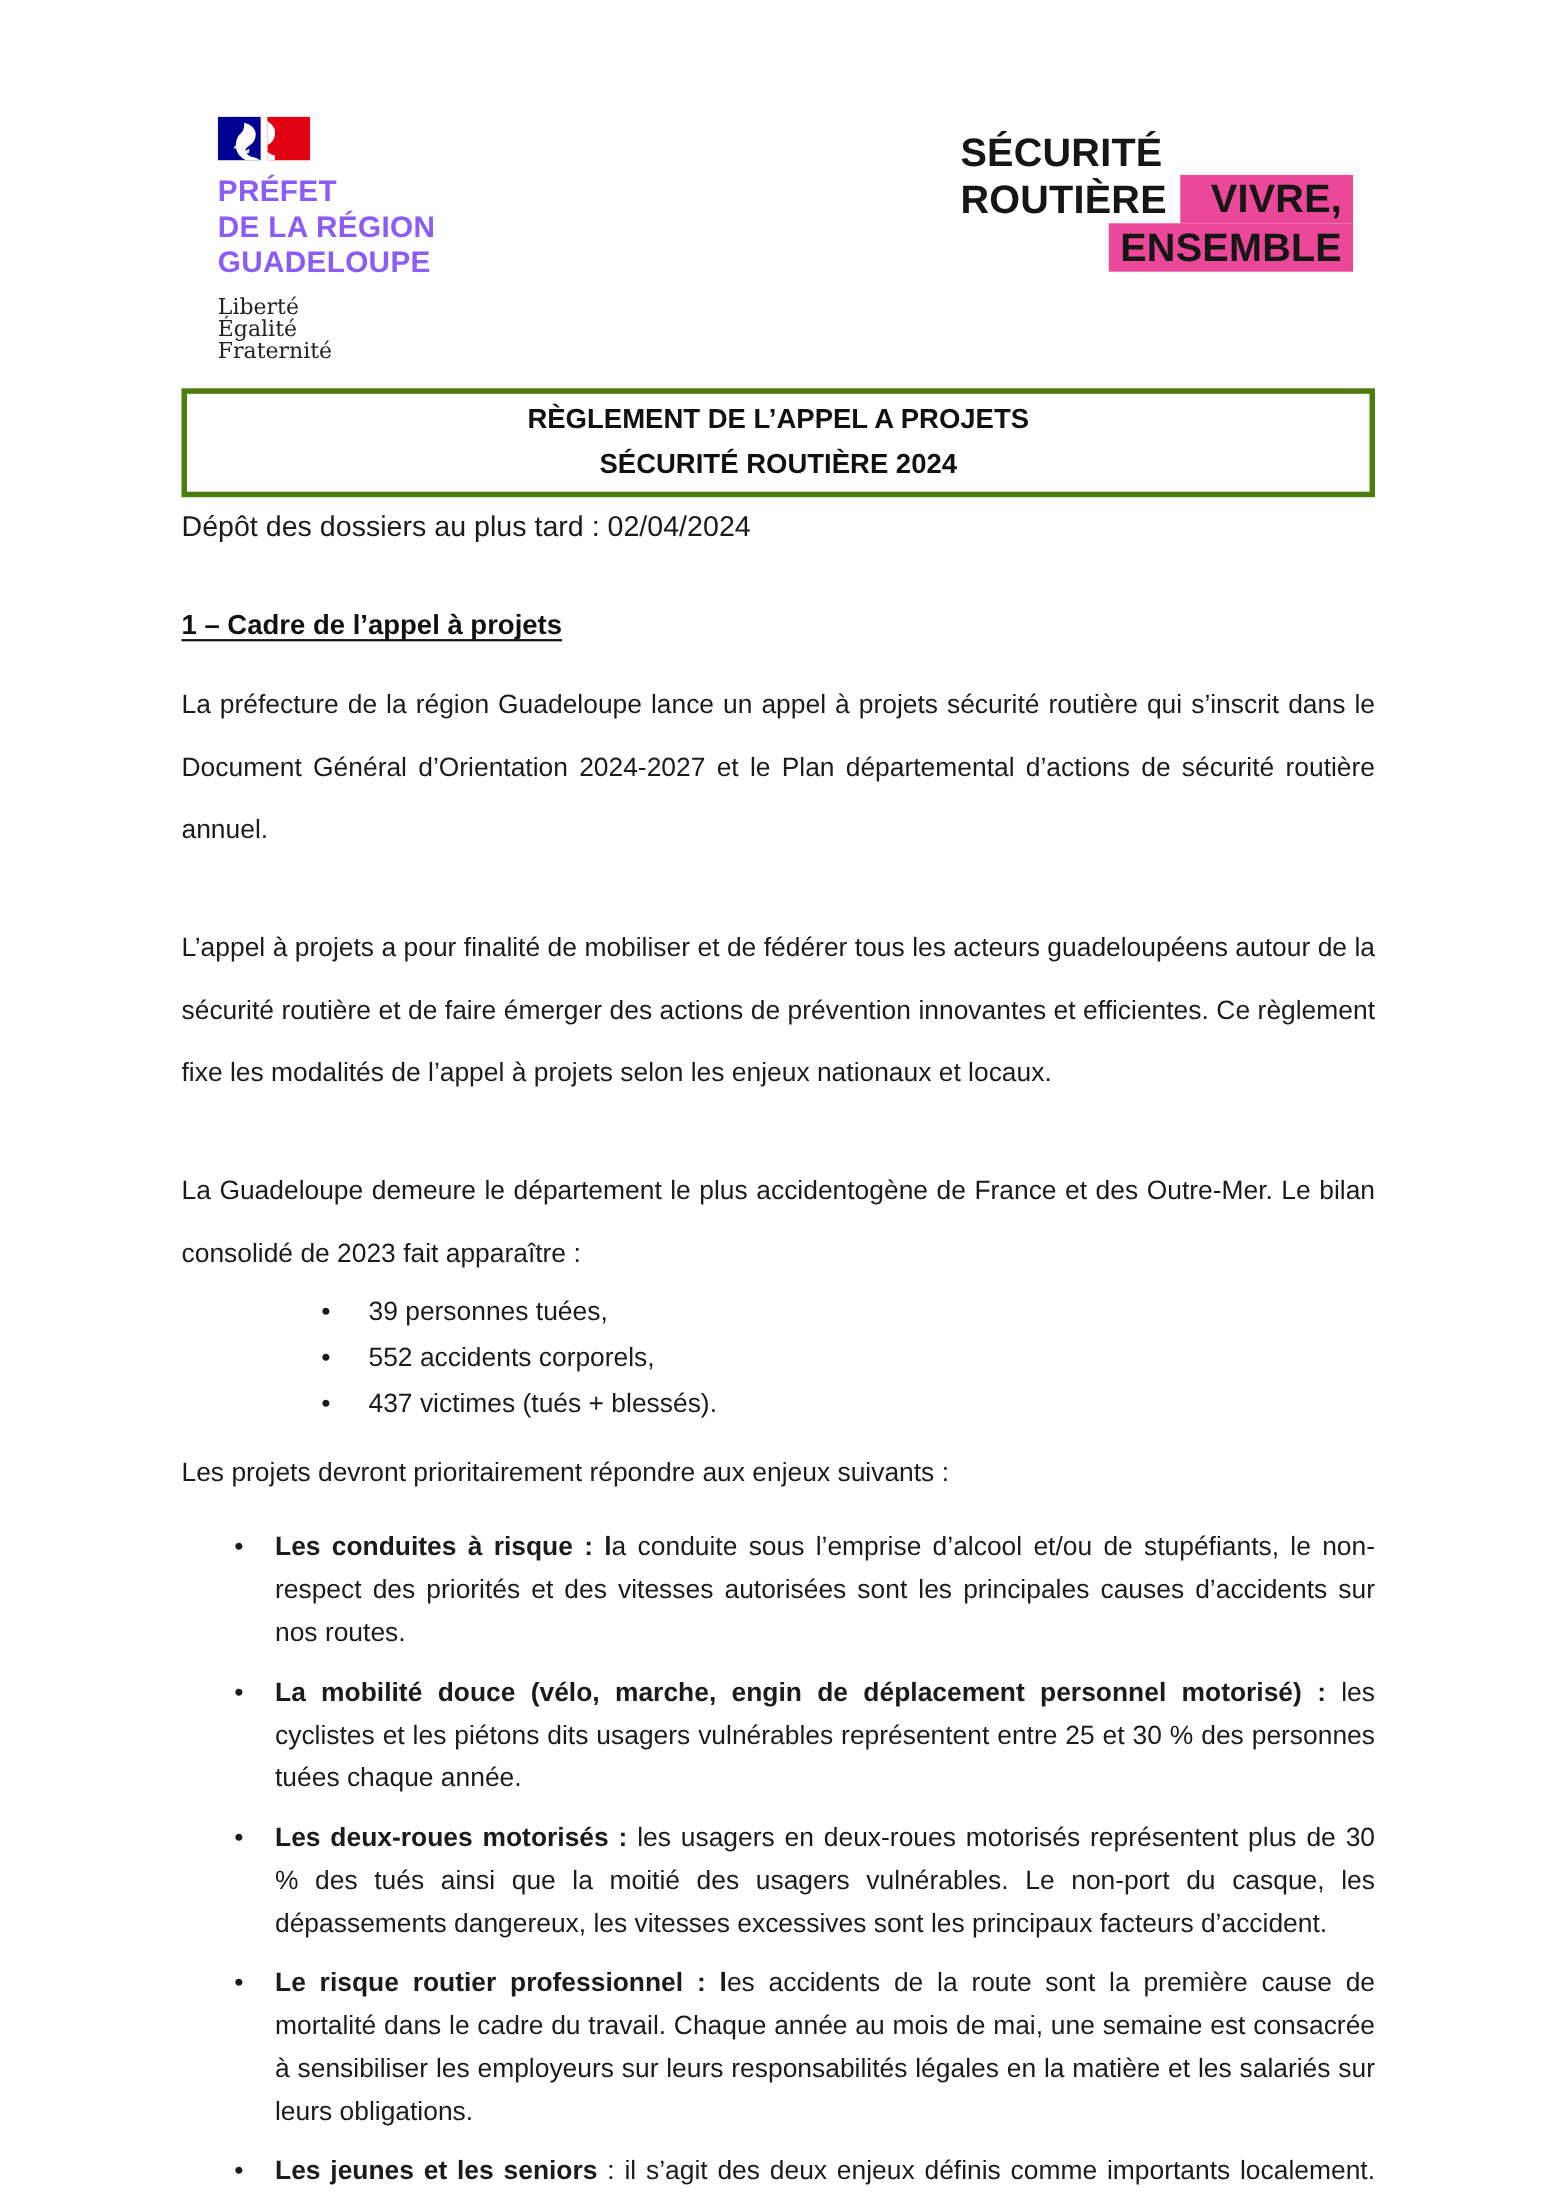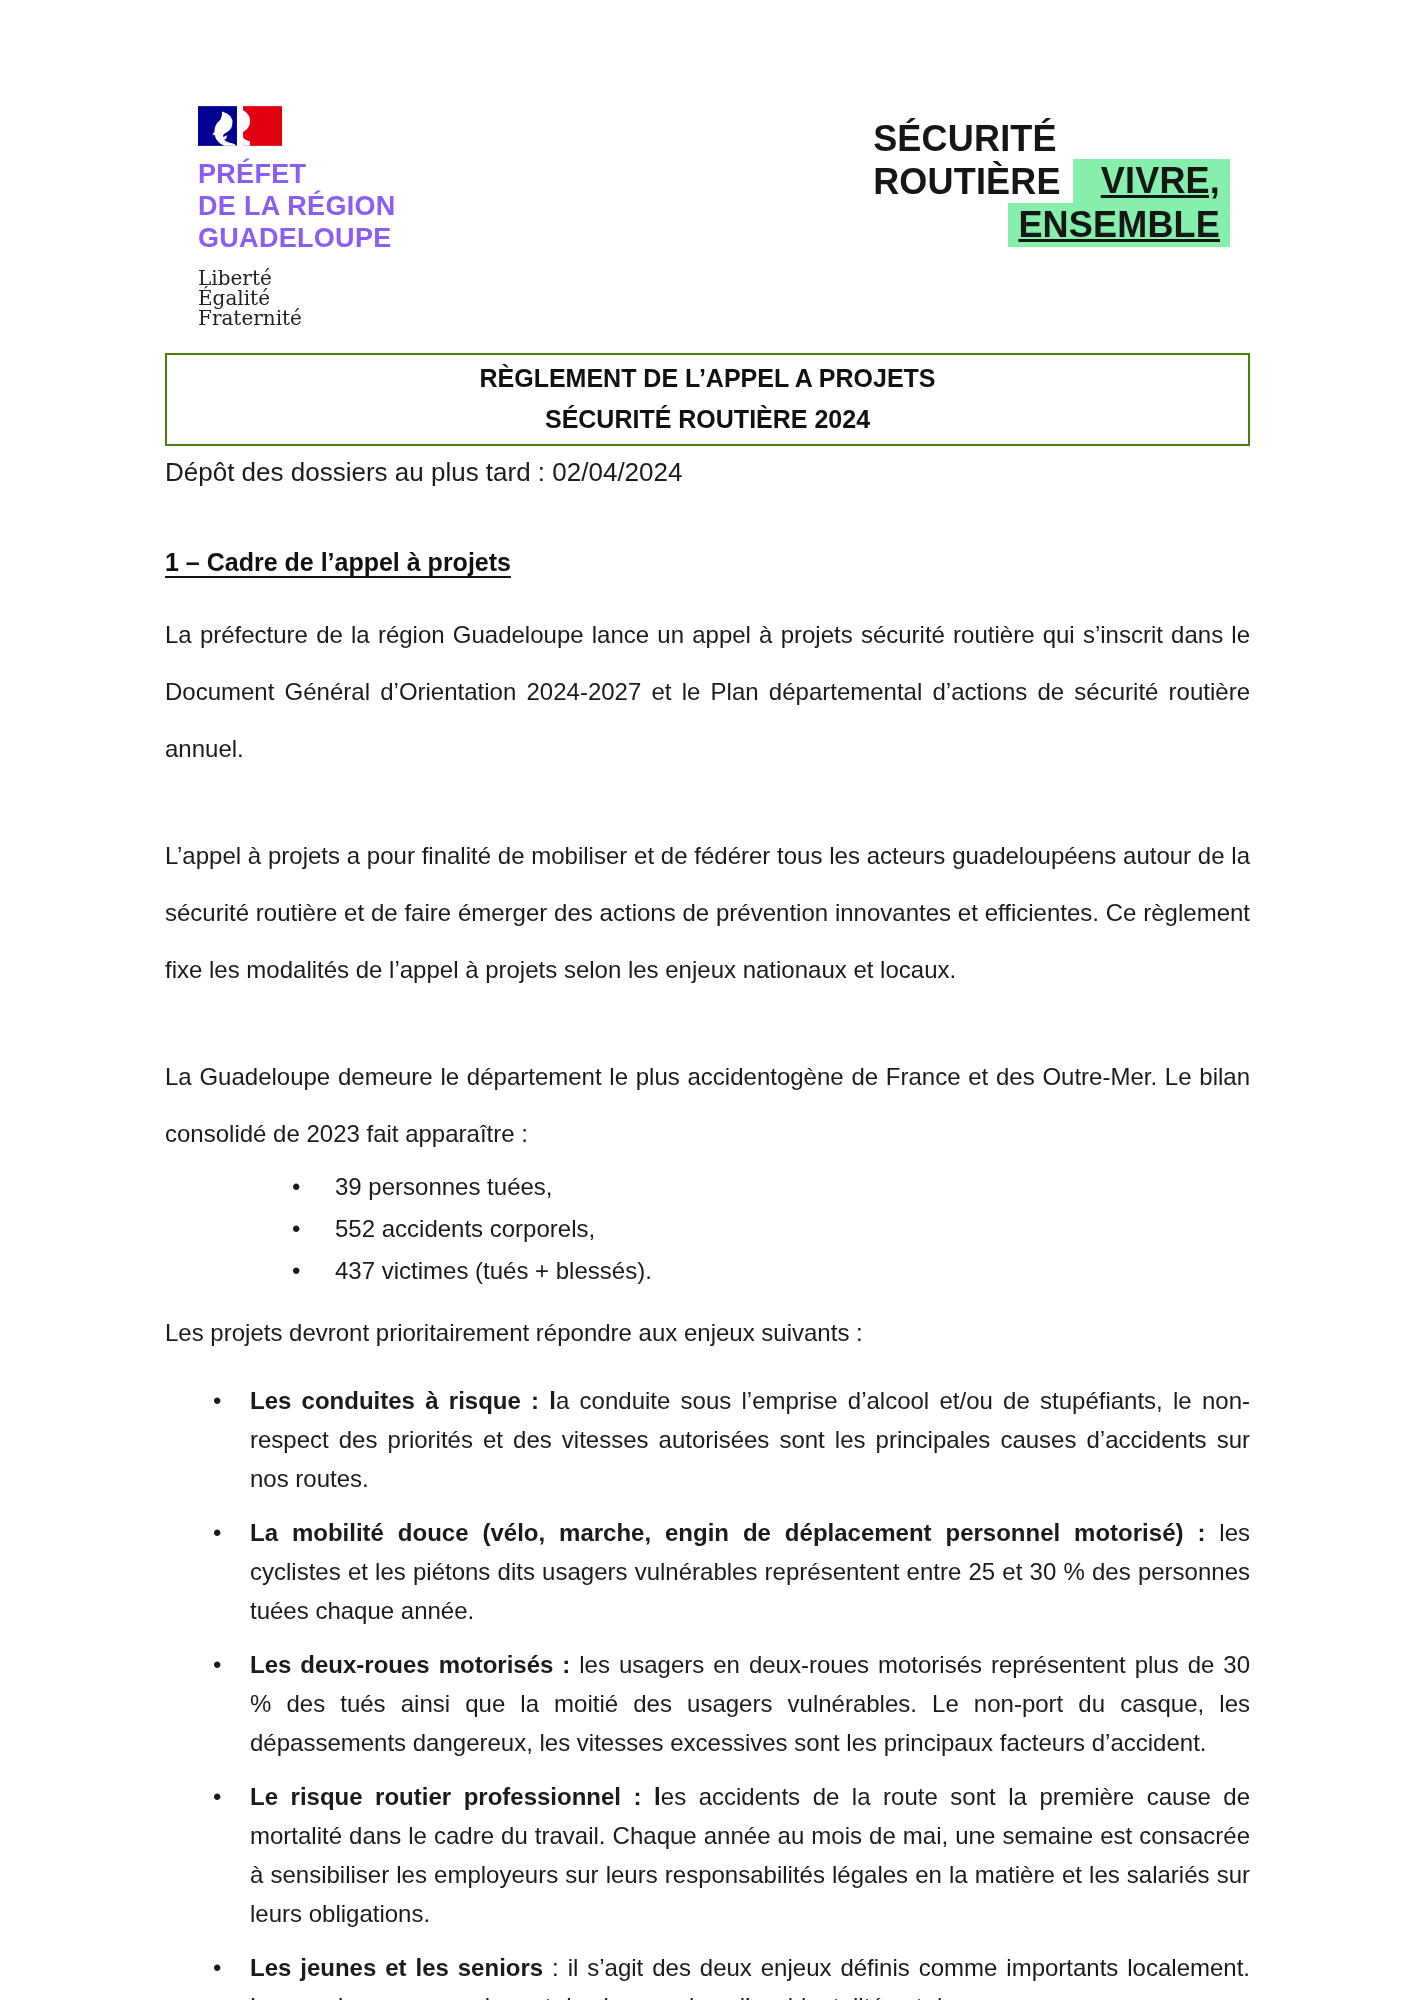--- a/index.html
+++ b/index.html
@@ -17,26 +17,26 @@
   
   .header-row { display:flex; justify-content:space-between; align-items:flex-start; height:214px; }
   .prefet-block { margin-left:33px; }
   .flag-logo { display:block; width:84px; height:40px; margin-bottom:12px; }
   .prefet-title { font-weight:bold; font-size:27px; line-height:32px; letter-spacing:0.3px; color:#8b5cf6; }
   .motto { margin-top:14px; font-family:"DejaVu Serif", serif; font-size:20px; line-height:20px; color:#222; }
   .sr-logo { margin-top:12px; margin-right:20px; display:inline-block; font-weight:bold; font-size:36px; line-height:41px; letter-spacing:0.2px; color:#161616; }
   .sr-line { display:flex; align-items:center; justify-content:flex-start; }
   .sr-line-3 { justify-content:flex-end; }
   .sr-gap { width:12px; }
-  .yellow-box { background:#86efac; padding:1px 10px 2px 10px;text-decoration:underline; }
+  .yellow-box { background:#ec4899; padding:1px 10px 2px 10px; }
   .yellow-box.vivre { padding-left:28px; }
   
   .title-box {
     margin-top:33px;
-    border:2px solid #4d7c0f;
+    border:5px solid #4d7c0f;
     text-align:center;
     font-weight:bold;
     font-size:25px;
     line-height:41px;
     padding:3px 0 4px 0;
     color:#111;
   }
   .deadline { margin-top:9px; text-align:left; font-size:26px; line-height:34px; color:#1b1b1b; }
   
   .section-heading {

